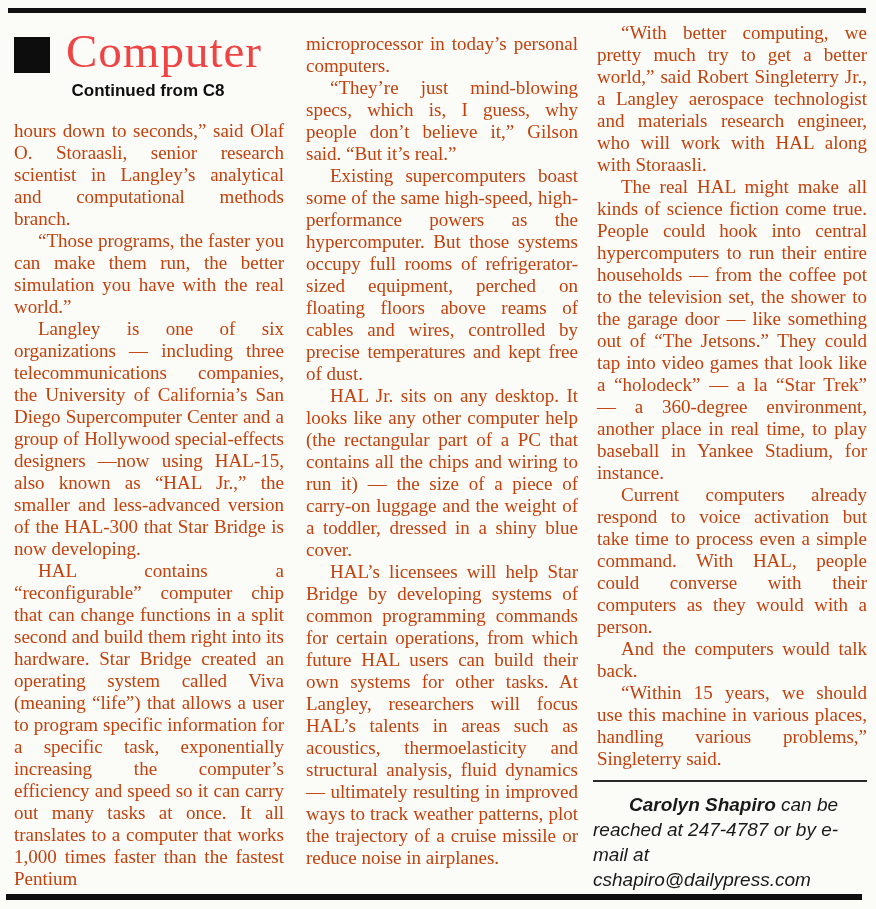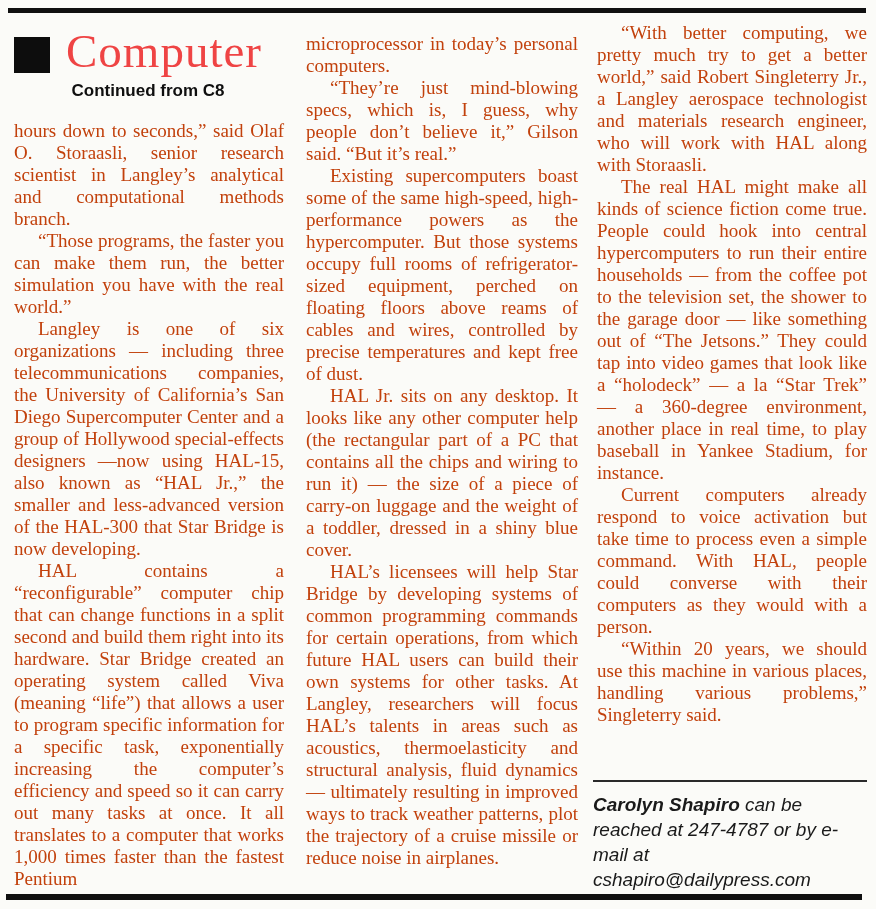--- a/index.html
+++ b/index.html
@@ -62,21 +62,21 @@
     font-style: italic;
     font-size: 19px;
     line-height: 25px;
     color: #1a1a1a;
   }
   .footer-rule {
     height: 0;
     border-top: 2px solid #2a2a2a;
     margin-bottom: 10px;
   }
-  .author { font-weight: 700; }
+  .author { font-weight: 700; margin-left: 36px; }
 </style>
 </head>
 <body>
 
 <div class="rule rule-top"></div>
 
 <div class="header">
   <div class="headline">
     <div class="section-square"></div>
     <div class="title">Computer</div>
@@ -96,21 +96,22 @@
   <p class="para indent">“They’re just mind-blowing specs, which is, I guess, why people don’t believe it,” Gilson said. “But it’s real.”</p>
   <p class="para indent">Existing supercomputers boast some of the same high-speed, high-performance powers as the hypercomputer. But those systems occupy full rooms of refrigerator-sized equipment, perched on floating floors above reams of cables and wires, controlled by precise temperatures and kept free of dust.</p>
   <p class="para indent">HAL Jr. sits on any desktop. It looks like any other computer help (the rectangular part of a PC that contains all the chips and wiring to run it) — the size of a piece of carry-on luggage and the weight of a toddler, dressed in a shiny blue cover.</p>
   <p class="para indent">HAL’s licensees will help Star Bridge by developing systems of common programming commands for certain operations, from which future HAL users can build their own systems for other tasks. At Langley, researchers will focus HAL’s talents in areas such as acoustics, thermoelasticity and structural analysis, fluid dynamics — ultimately resulting in improved ways to track weather patterns, plot the trajectory of a cruise missile or reduce noise in airplanes.</p>
 </div>
 
 <div class="col col-3">
   <p class="para indent">“With better computing, we pretty much try to get a better world,” said Robert Singleterry Jr., a Langley aerospace technologist and materials research engineer, who will work with HAL along with Storaasli.</p>
   <p class="para indent">The real HAL might make all kinds of science fiction come true. People could hook into central hypercomputers to run their entire households — from the coffee pot to the television set, the shower to the garage door — like something out of “The Jetsons.” They could tap into video games that look like a “holodeck” — a la “Star Trek” — a 360-degree environment, another place in real time, to play baseball in Yankee Stadium, for instance.</p>
   <p class="para indent">Current computers already respond to voice activation but take time to process even a simple command. With HAL, people could converse with their computers as they would with a person.</p>
-  <p class="para indent">“Within 20 years, we should use this machine in various places, handling various problems,” Singleterry said.</p>
+  <p class="para indent">And the computers would talk back.</p>
+  <p class="para indent">“Within 15 years, we should use this machine in various places, handling various problems,” Singleterry said.</p>
 </div>
 
 <div class="footer">
   <div class="footer-rule"></div>
   <span class="author">Carolyn Shapiro</span>
   <span>can be reached at 247-4787 or by e-mail at cshapiro@dailypress.com</span>
 </div>
 
 <div class="rule rule-bottom"></div>
 

